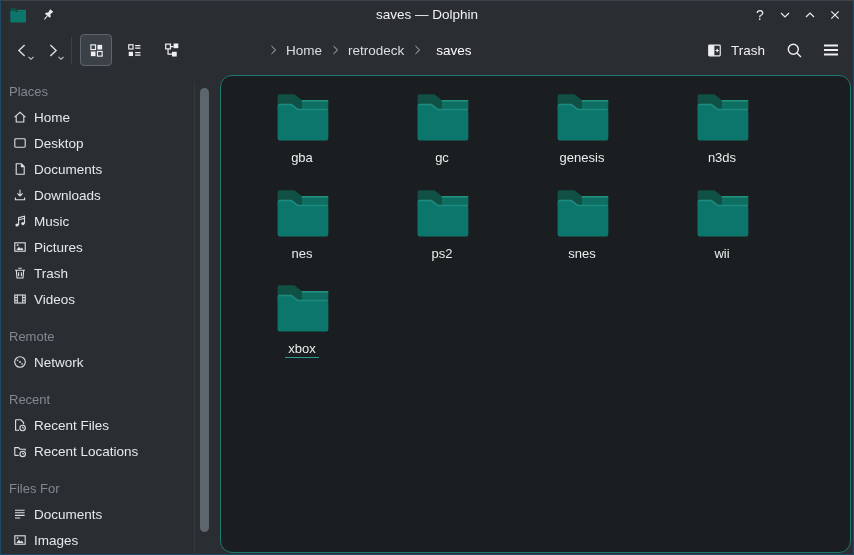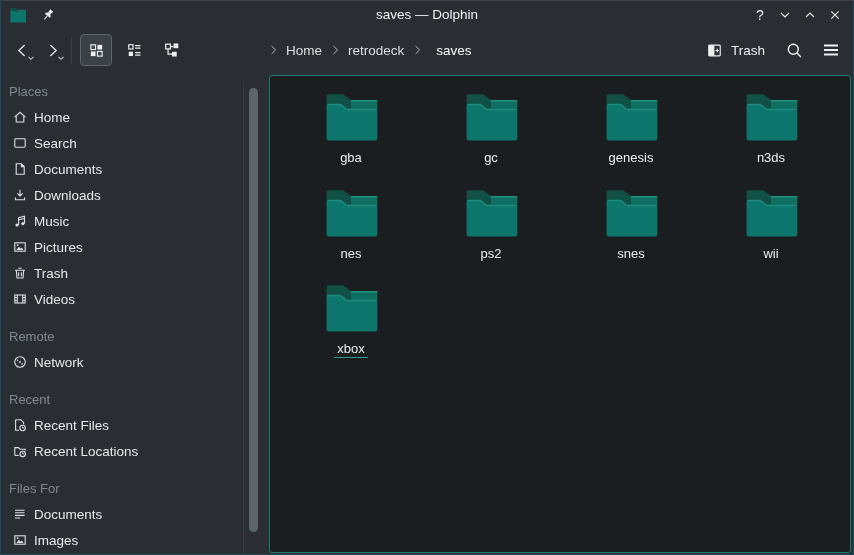--- a/index.html
+++ b/index.html
@@ -30,28 +30,28 @@
   .breadcrumb{display:flex;align-items:center;margin-left:74px;font-size:13.5px;color:#dcdfe1;}
   .crumb{padding:2px 5px;}
   .crumb.current{font-weight:normal;color:#fbfcfd;margin-left:6px;}
   .crumb-sep{color:#b9bec2;display:flex;align-items:center;padding:0 2px;}
   .toolbar-right{margin-left:auto;display:flex;align-items:center;}
   .split-btn{display:flex;align-items:center;gap:8px;color:#edeff0;font-size:13.5px;}
   .search-btn{margin-left:20px;color:#edeff0;}
   .menu-btn{margin-left:17px;color:#edeff0;}
   
   .main{flex:1;display:flex;min-height:0;}
-  .sidebar{width:268px;flex:0 0 auto;position:relative;padding-top:6px;box-sizing:border-box;}
+  .sidebar{width:219px;flex:0 0 auto;position:relative;padding-top:6px;box-sizing:border-box;}
   .side-section-title{height:26px;margin-top:11px;display:flex;align-items:center;padding-left:8px;font-size:13px;color:#82898e;}
   .side-item{height:26px;display:flex;align-items:center;padding-left:11px;font-size:13.5px;color:#e6e9ea;cursor:default;}
   .side-item .icon{width:16px;height:16px;margin-right:6px;color:#dde1e4;flex:0 0 auto;}
   .sidebar-gutter-line{position:absolute;right:25px;top:10px;bottom:0;width:1px;background:#34393e;}
   .side-scrollbar{position:absolute;right:11px;top:16px;width:9px;height:444px;border-radius:4.5px;background:#5e666d;}
   
-  .view{flex:1;margin:3px 2px 1px 0;border:1px solid #1a7a6f;border-radius:3px;background:#1b1e21;overflow:hidden;}
+  .view{flex:1;margin:3px 2px 1px 0;border:1px solid #1a7a6f;border-radius:12px;background:#1b1e21;overflow:hidden;}
   .folder-grid{display:grid;grid-template-columns:repeat(4,140px);grid-auto-rows:95.5px;padding:14px 0 0 11px;}
   .folder-item{display:flex;flex-direction:column;align-items:center;}
   .folder-glyph{width:57px;height:53px;}
   .folder-name{margin-top:7px;font-size:13px;line-height:15px;color:#eaedee;padding:0 3px 1px 3px;border-bottom:1px solid transparent;}
   .folder-name.focused{border-bottom-color:#2f9a8e;}
 </style>
 </head>
 <body>
 
 <svg width="0" height="0" style="position:absolute" aria-hidden="true">
@@ -286,21 +286,21 @@
       <div class="side-item">
         <svg class="icon">
             <use href="#sym-home"></use>
           </svg>
         <span>Home</span>
       </div>
       <div class="side-item">
         <svg class="icon">
             <use href="#sym-desktop"></use>
           </svg>
-        <span>Search</span>
+        <span>Desktop</span>
       </div>
       <div class="side-item">
         <svg class="icon">
             <use href="#sym-document"></use>
           </svg>
         <span>Documents</span>
       </div>
       <div class="side-item">
         <svg class="icon">
             <use href="#sym-download"></use>

